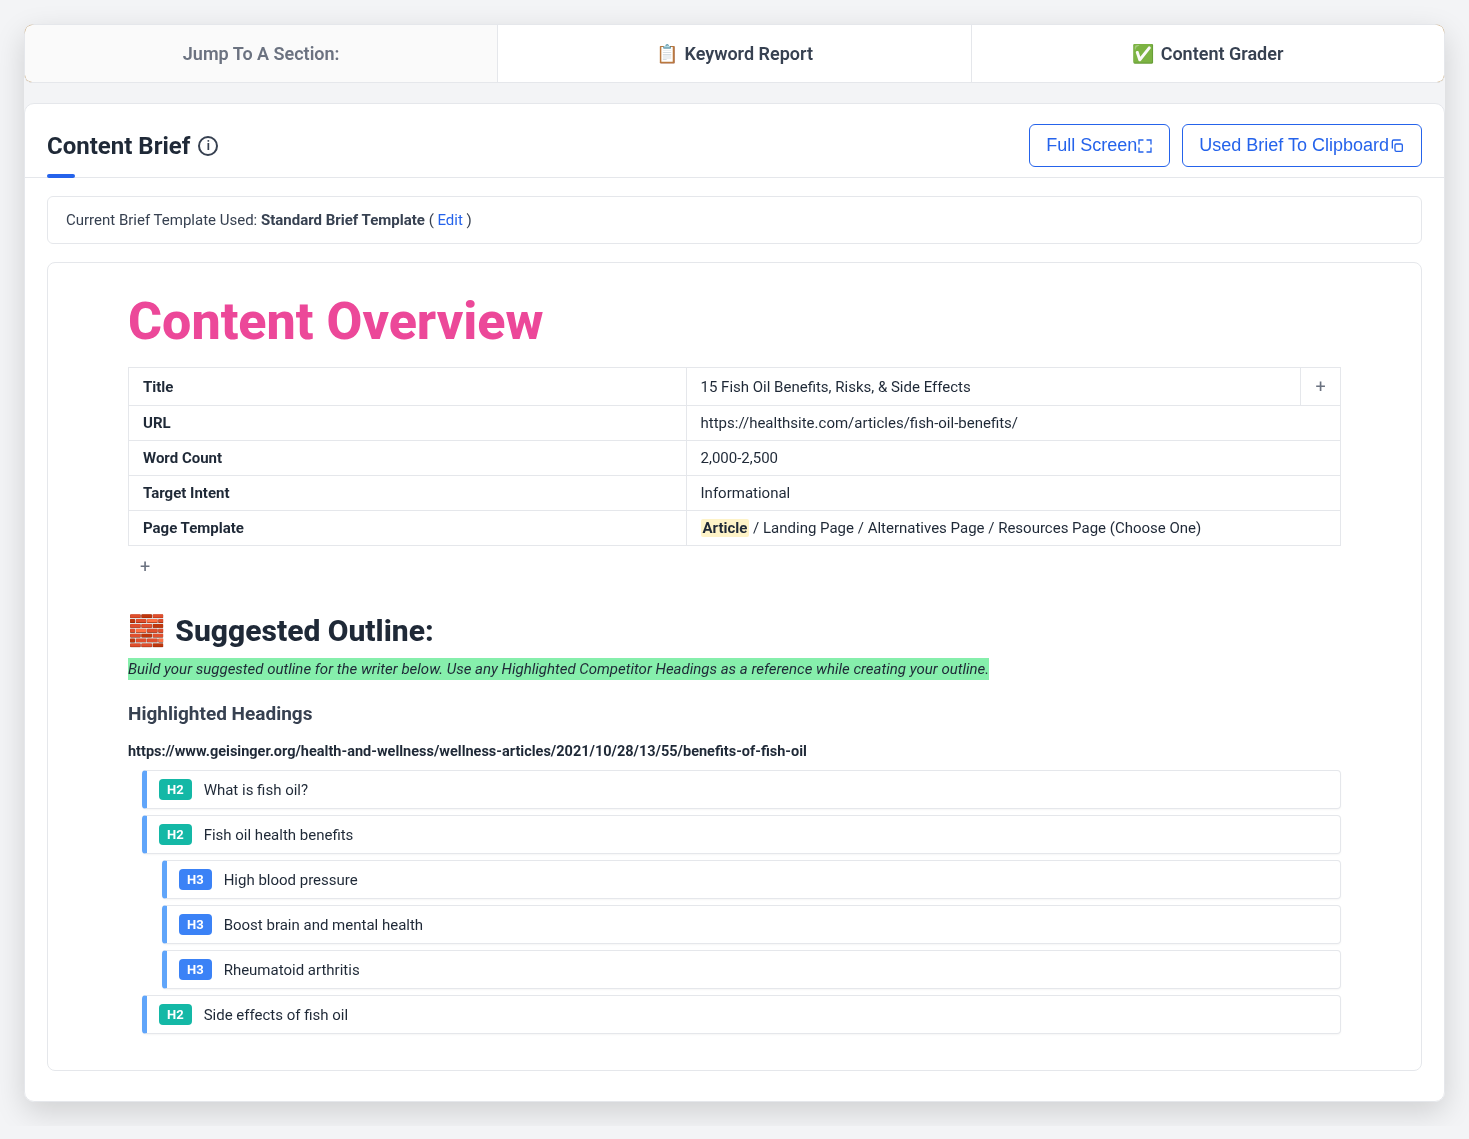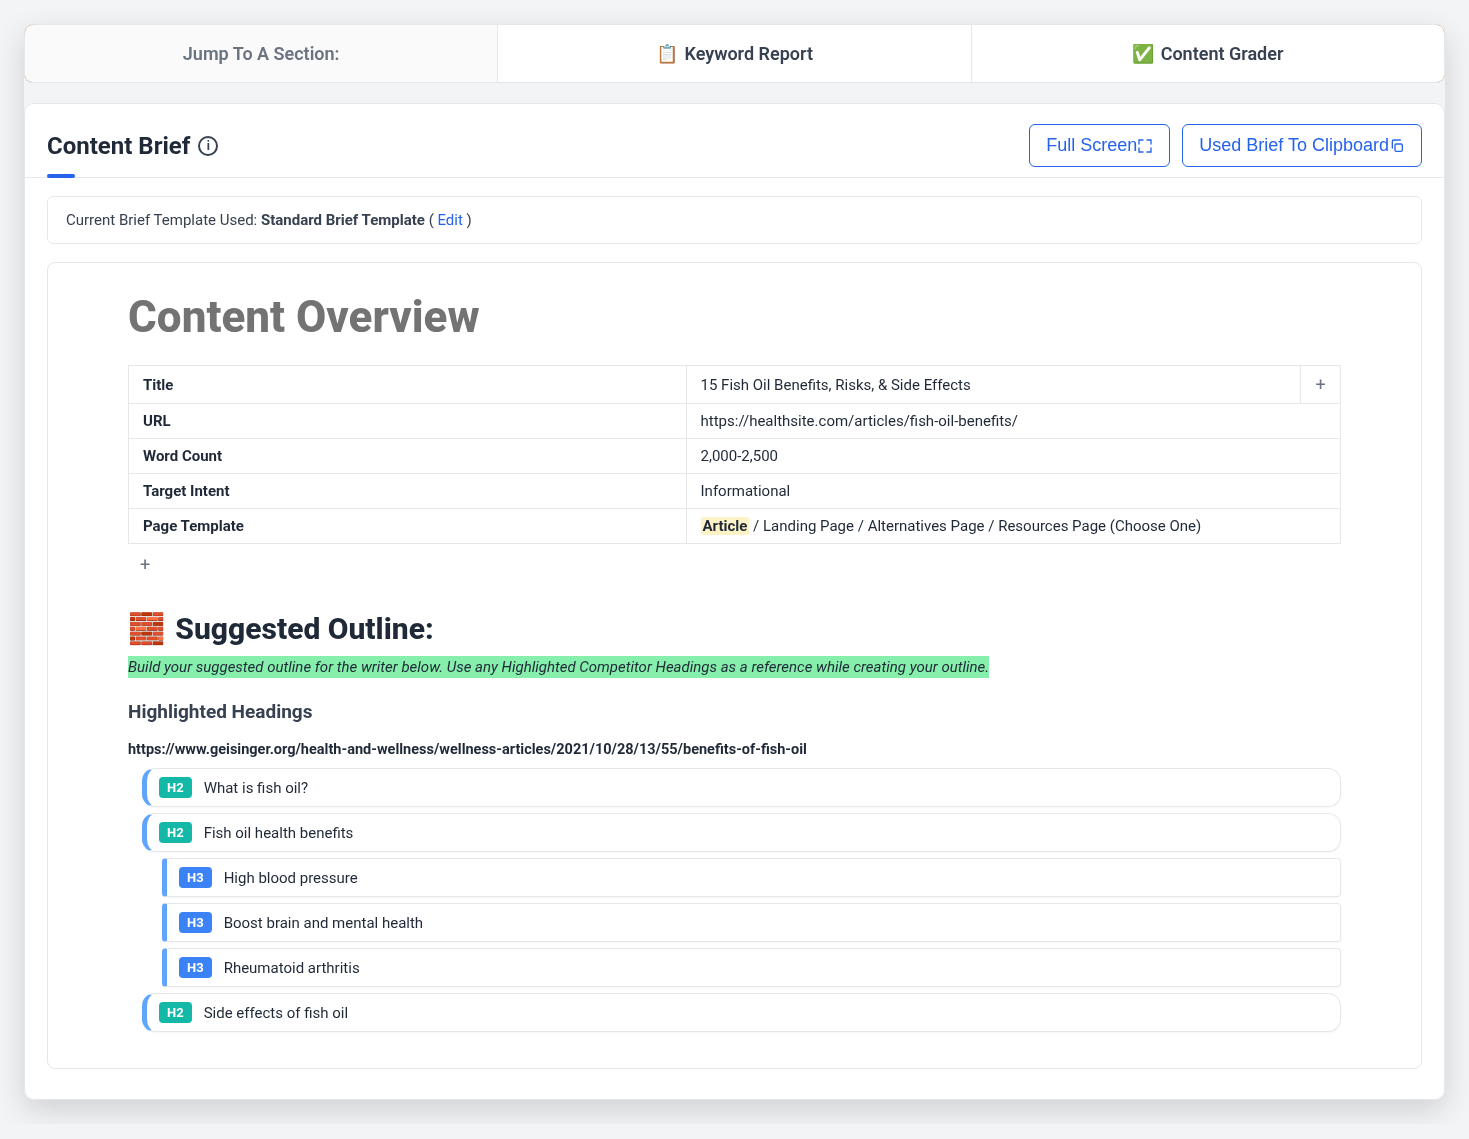--- a/index.html
+++ b/index.html
@@ -112,24 +112,24 @@
   }
   .template-bar .strong { font-weight: 700; }
   .template-bar .edit-link { color: #2563eb; cursor: pointer; }
 
   .inner-panel {
     border: 1px solid #e5e7eb;
     border-radius: 8px;
     padding: 28px 80px 30px 80px;
   }
   .overview-title {
-    font-size: 44px;
+    font-size: 52px;
     font-weight: 800;
-    color: #737373;
-    margin-bottom: 22px;
+    color: #ec4899;
+    margin-bottom: 15px;
   }
   table.overview {
     width: 100%;
     border-collapse: collapse;
     font-size: 15px;
   }
   table.overview td {
     border: 1px solid #e5e7eb;
     padding: 8px 14px;
     vertical-align: middle;
@@ -196,21 +196,21 @@
     gap: 12px;
     background: #fff;
     border: 1px solid #e5e7eb;
     border-left: 5px solid #60a5fa;
     border-radius: 4px;
     padding: 8px 12px;
     margin-bottom: 6px;
     font-size: 15px;
     box-shadow: 0 1px 2px rgba(0,0,0,0.04);
   }
-  .h-row.level-2 { margin-left: 14px; border-radius: 13px; }
+  .h-row.level-2 { margin-left: 14px; }
   .h-row.level-3 { margin-left: 34px; }
   .h-tag {
     display: inline-block;
     font-size: 13px;
     font-weight: 700;
     color: #fff;
     padding: 3px 8px;
     border-radius: 4px;
   }
   .h-tag.h2 { background: #14b8a6; }

